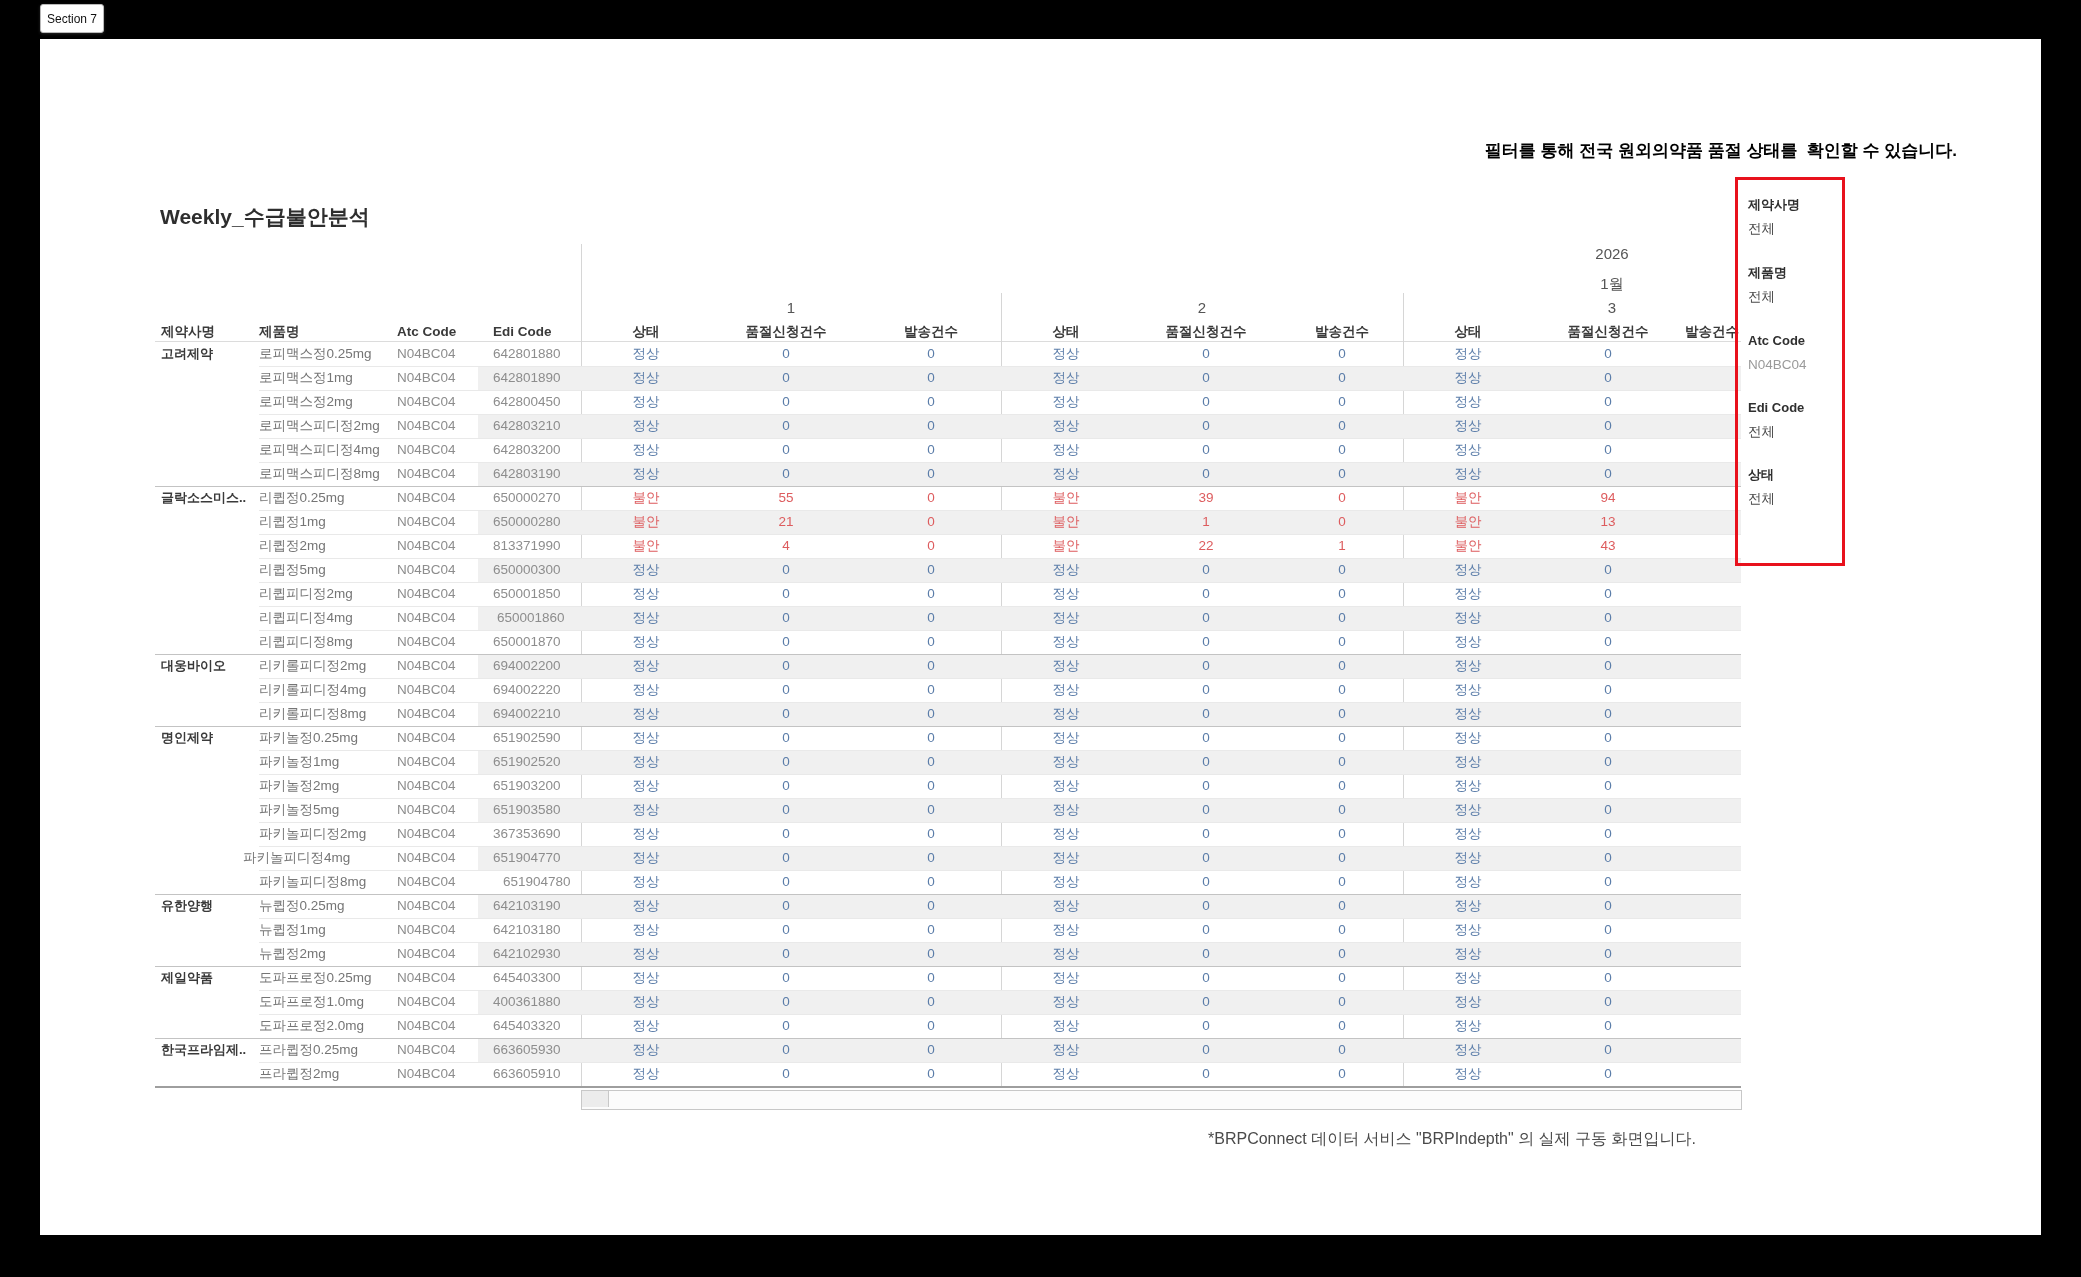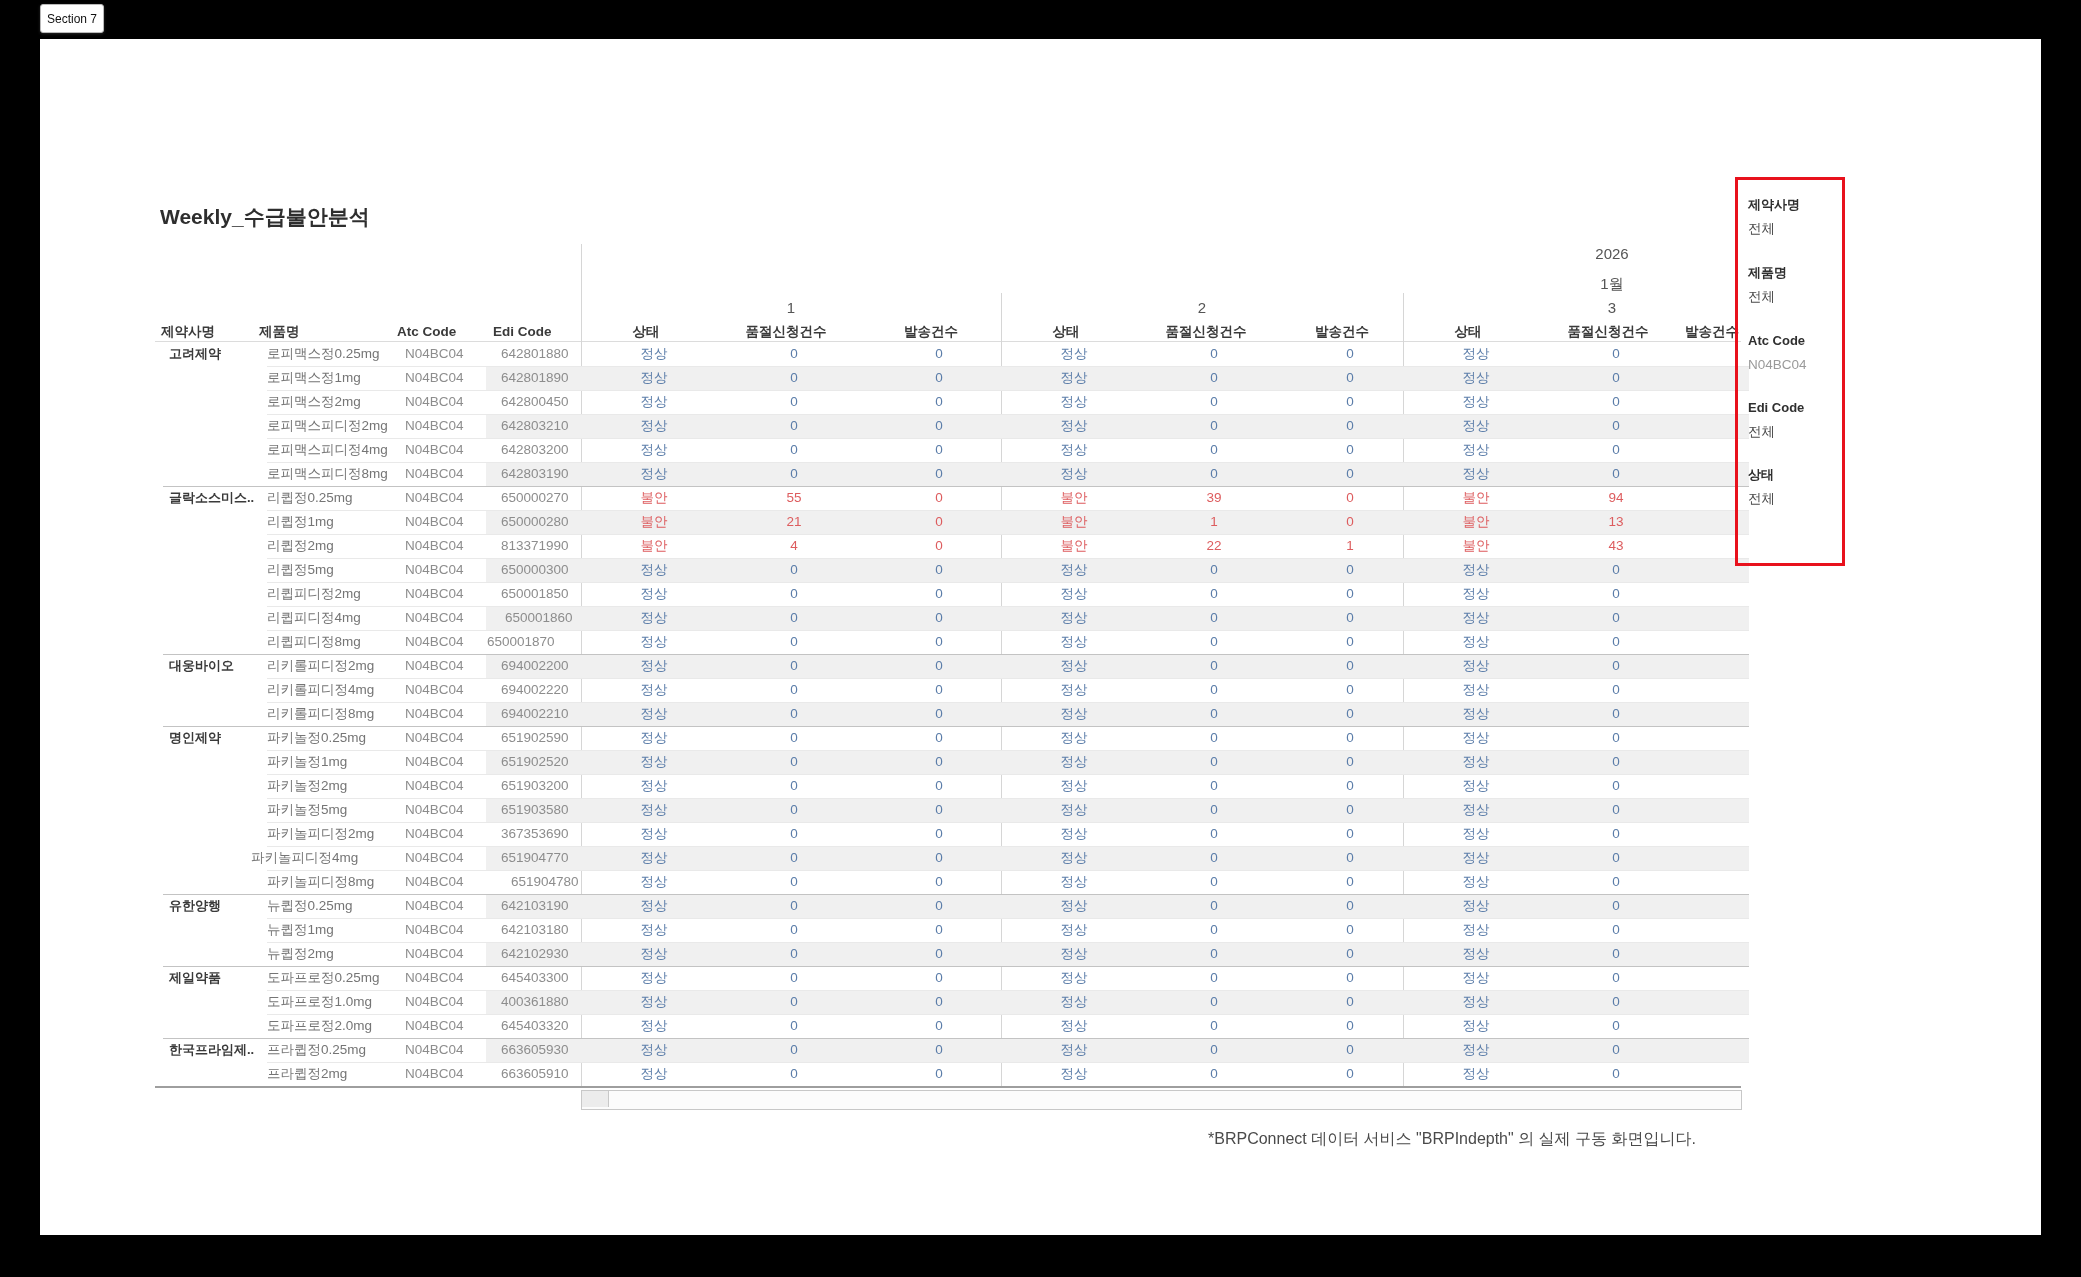--- a/index.html
+++ b/index.html
@@ -20,21 +20,21 @@
   .yr, .mo { position:absolute; left:1248px; width:418px; text-align:center; font-size:15px; color:#555; height:20px; line-height:20px; }
   .yr { top:0; } .mo { top:30px; }
   .wk { position:absolute; top:55px; height:18px; line-height:18px; text-align:center; font-size:15px; color:#555; }
   .rh, .mh { position:absolute; top:78px; height:20px; line-height:20px; font-size:13.5px; font-weight:700; color:#3a3a3a; white-space:nowrap; }
   .mh { text-align:center; overflow:hidden; }
   .hline { position:absolute; left:0; right:0; top:97px; height:1px; background:#dcdcdc; }
   .vl { position:absolute; width:1px; background:#d6d6d6; }
   .vl1 { left:426px; top:0;  height:842px; }
   .vl2 { left:846px; top:49px; height:793px; }
   .vl3 { left:1248px; top:49px; height:793px; }
-  .tbody { position:absolute; left:0; top:98px; width:1586px;margin-left:8px; }
+  .tbody { position:absolute; left:0; top:98px; width:1586px; }
   .trow { position:relative; height:24px; }
   .trow.band::before { content:""; position:absolute; left:323px; right:0; top:0; bottom:0; background:#f0f0f0; }
   .sep { position:absolute; top:0; right:0; height:1px; background:#e9e9e9; left:104px; z-index:1; }
   .gstart .sep { left:0; background:#c3c3c3; }
   .cell { position:absolute; top:0; height:24px; line-height:24px; font-size:13.5px; white-space:nowrap; z-index:2; }
   .c-company { font-weight:700; color:#3a3a3a; font-size:13px; }
   .c-product { color:#757575; }
   .c-code { color:#8d8d8d; }
   .num, .stat { text-align:center; }
   .ok { color:#5b7da9; }
@@ -55,20 +55,21 @@
 <body>
 
 <div class="stage">
 
   <div class="section-chip">
     <span>Section 7</span>
   </div>
 
   <div class="canvas">
 
+    <div class="instruction">필터를 통해 전국 원외의약품 품절 상태를  확인할 수 있습니다.</div>
     <div class="title">Weekly_수급불안분석</div>
 
     <div class="ptable">
       <div class="yr">2026</div>
       <div class="mo">1월</div>
       <div class="hline"></div>
       <div class="vl vl1"></div>
       <div class="vl vl2"></div>
       <div class="vl vl3"></div>
       <div id="theader">
@@ -256,21 +257,21 @@
             <div class="cell stat ok" style="left: 846px; width: 130px;">정상</div>
             <div class="cell num ok" style="left: 976px; width: 150px;">0</div>
             <div class="cell num ok" style="left: 1126px; width: 122px;">0</div>
             <div class="cell stat ok" style="left: 1248px; width: 130px;">정상</div>
             <div class="cell num ok" style="left: 1378px; width: 150px;">0</div>
           </div>
           <div class="trow">
             <div class="sep"></div>
             <div class="cell c-product" style="left: 104px;">리큅피디정8mg</div>
             <div class="cell c-code" style="left: 242px;">N04BC04</div>
-            <div class="cell c-code" style="left: 324px;">650001870</div>
+            <div class="cell c-code" style="left: 338px;">650001870</div>
             <div class="cell stat ok" style="left: 426px; width: 130px;">정상</div>
             <div class="cell num ok" style="left: 556px; width: 150px;">0</div>
             <div class="cell num ok" style="left: 706px; width: 140px;">0</div>
             <div class="cell stat ok" style="left: 846px; width: 130px;">정상</div>
             <div class="cell num ok" style="left: 976px; width: 150px;">0</div>
             <div class="cell num ok" style="left: 1126px; width: 122px;">0</div>
             <div class="cell stat ok" style="left: 1248px; width: 130px;">정상</div>
             <div class="cell num ok" style="left: 1378px; width: 150px;">0</div>
           </div>
           <div class="trow band gstart">

